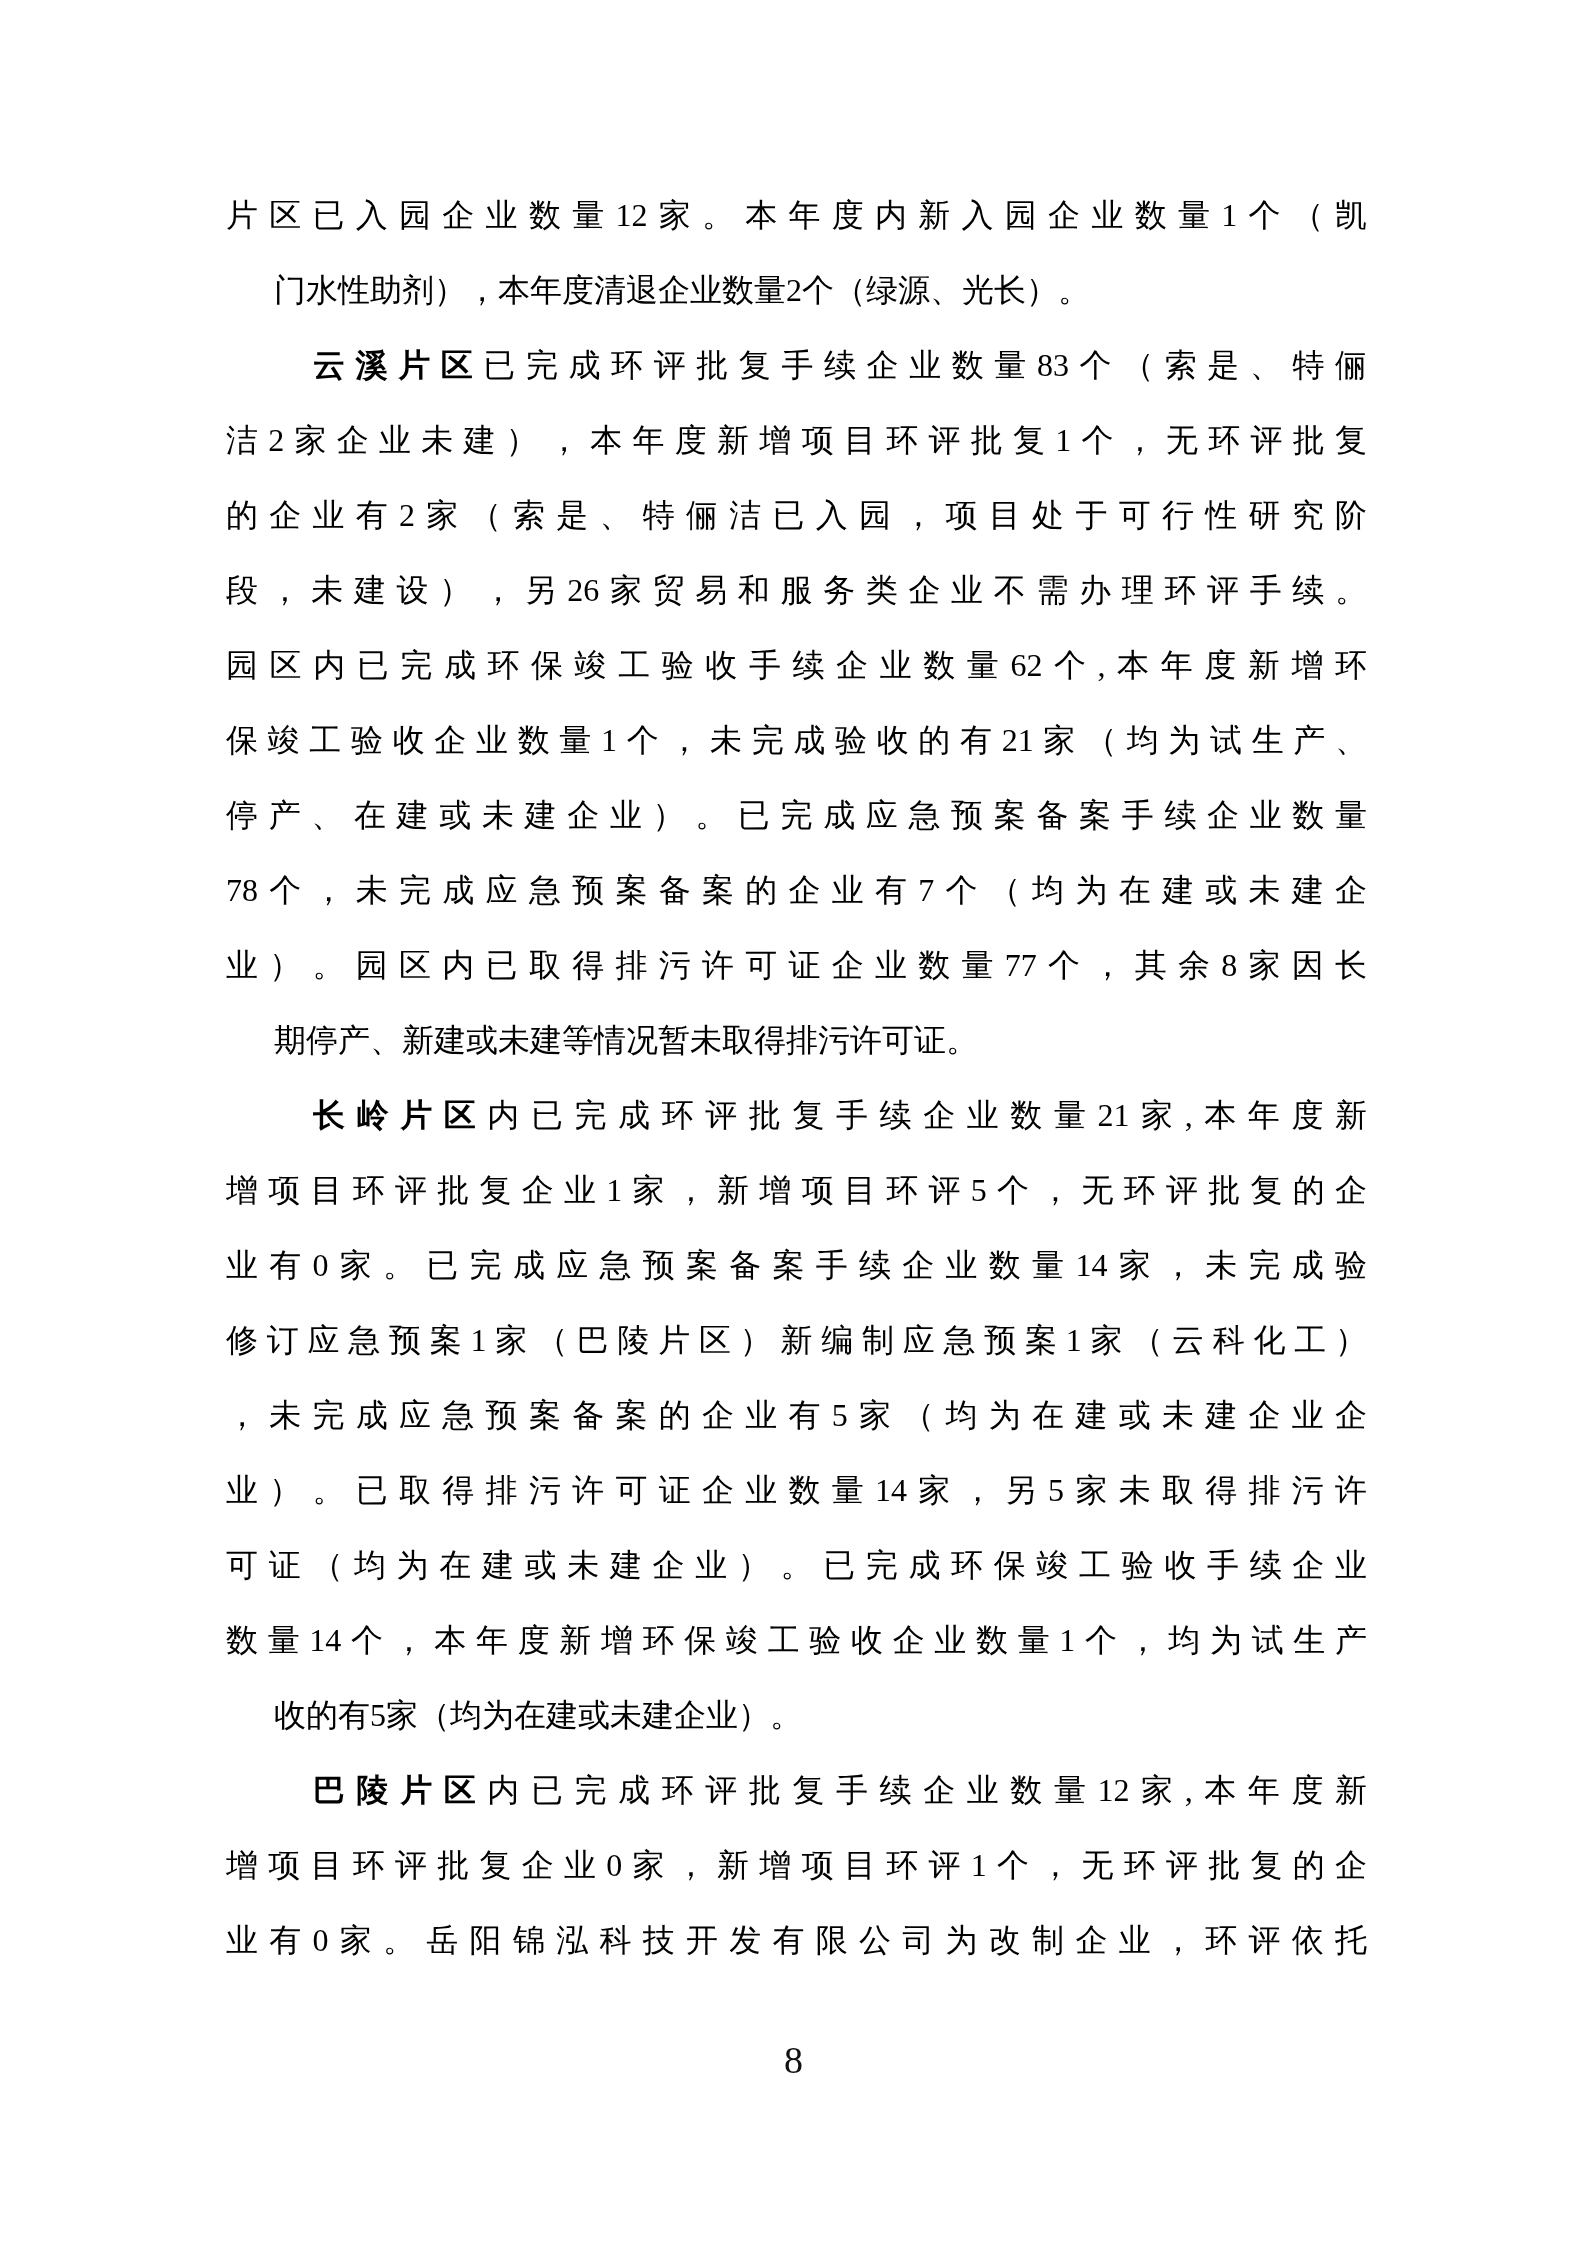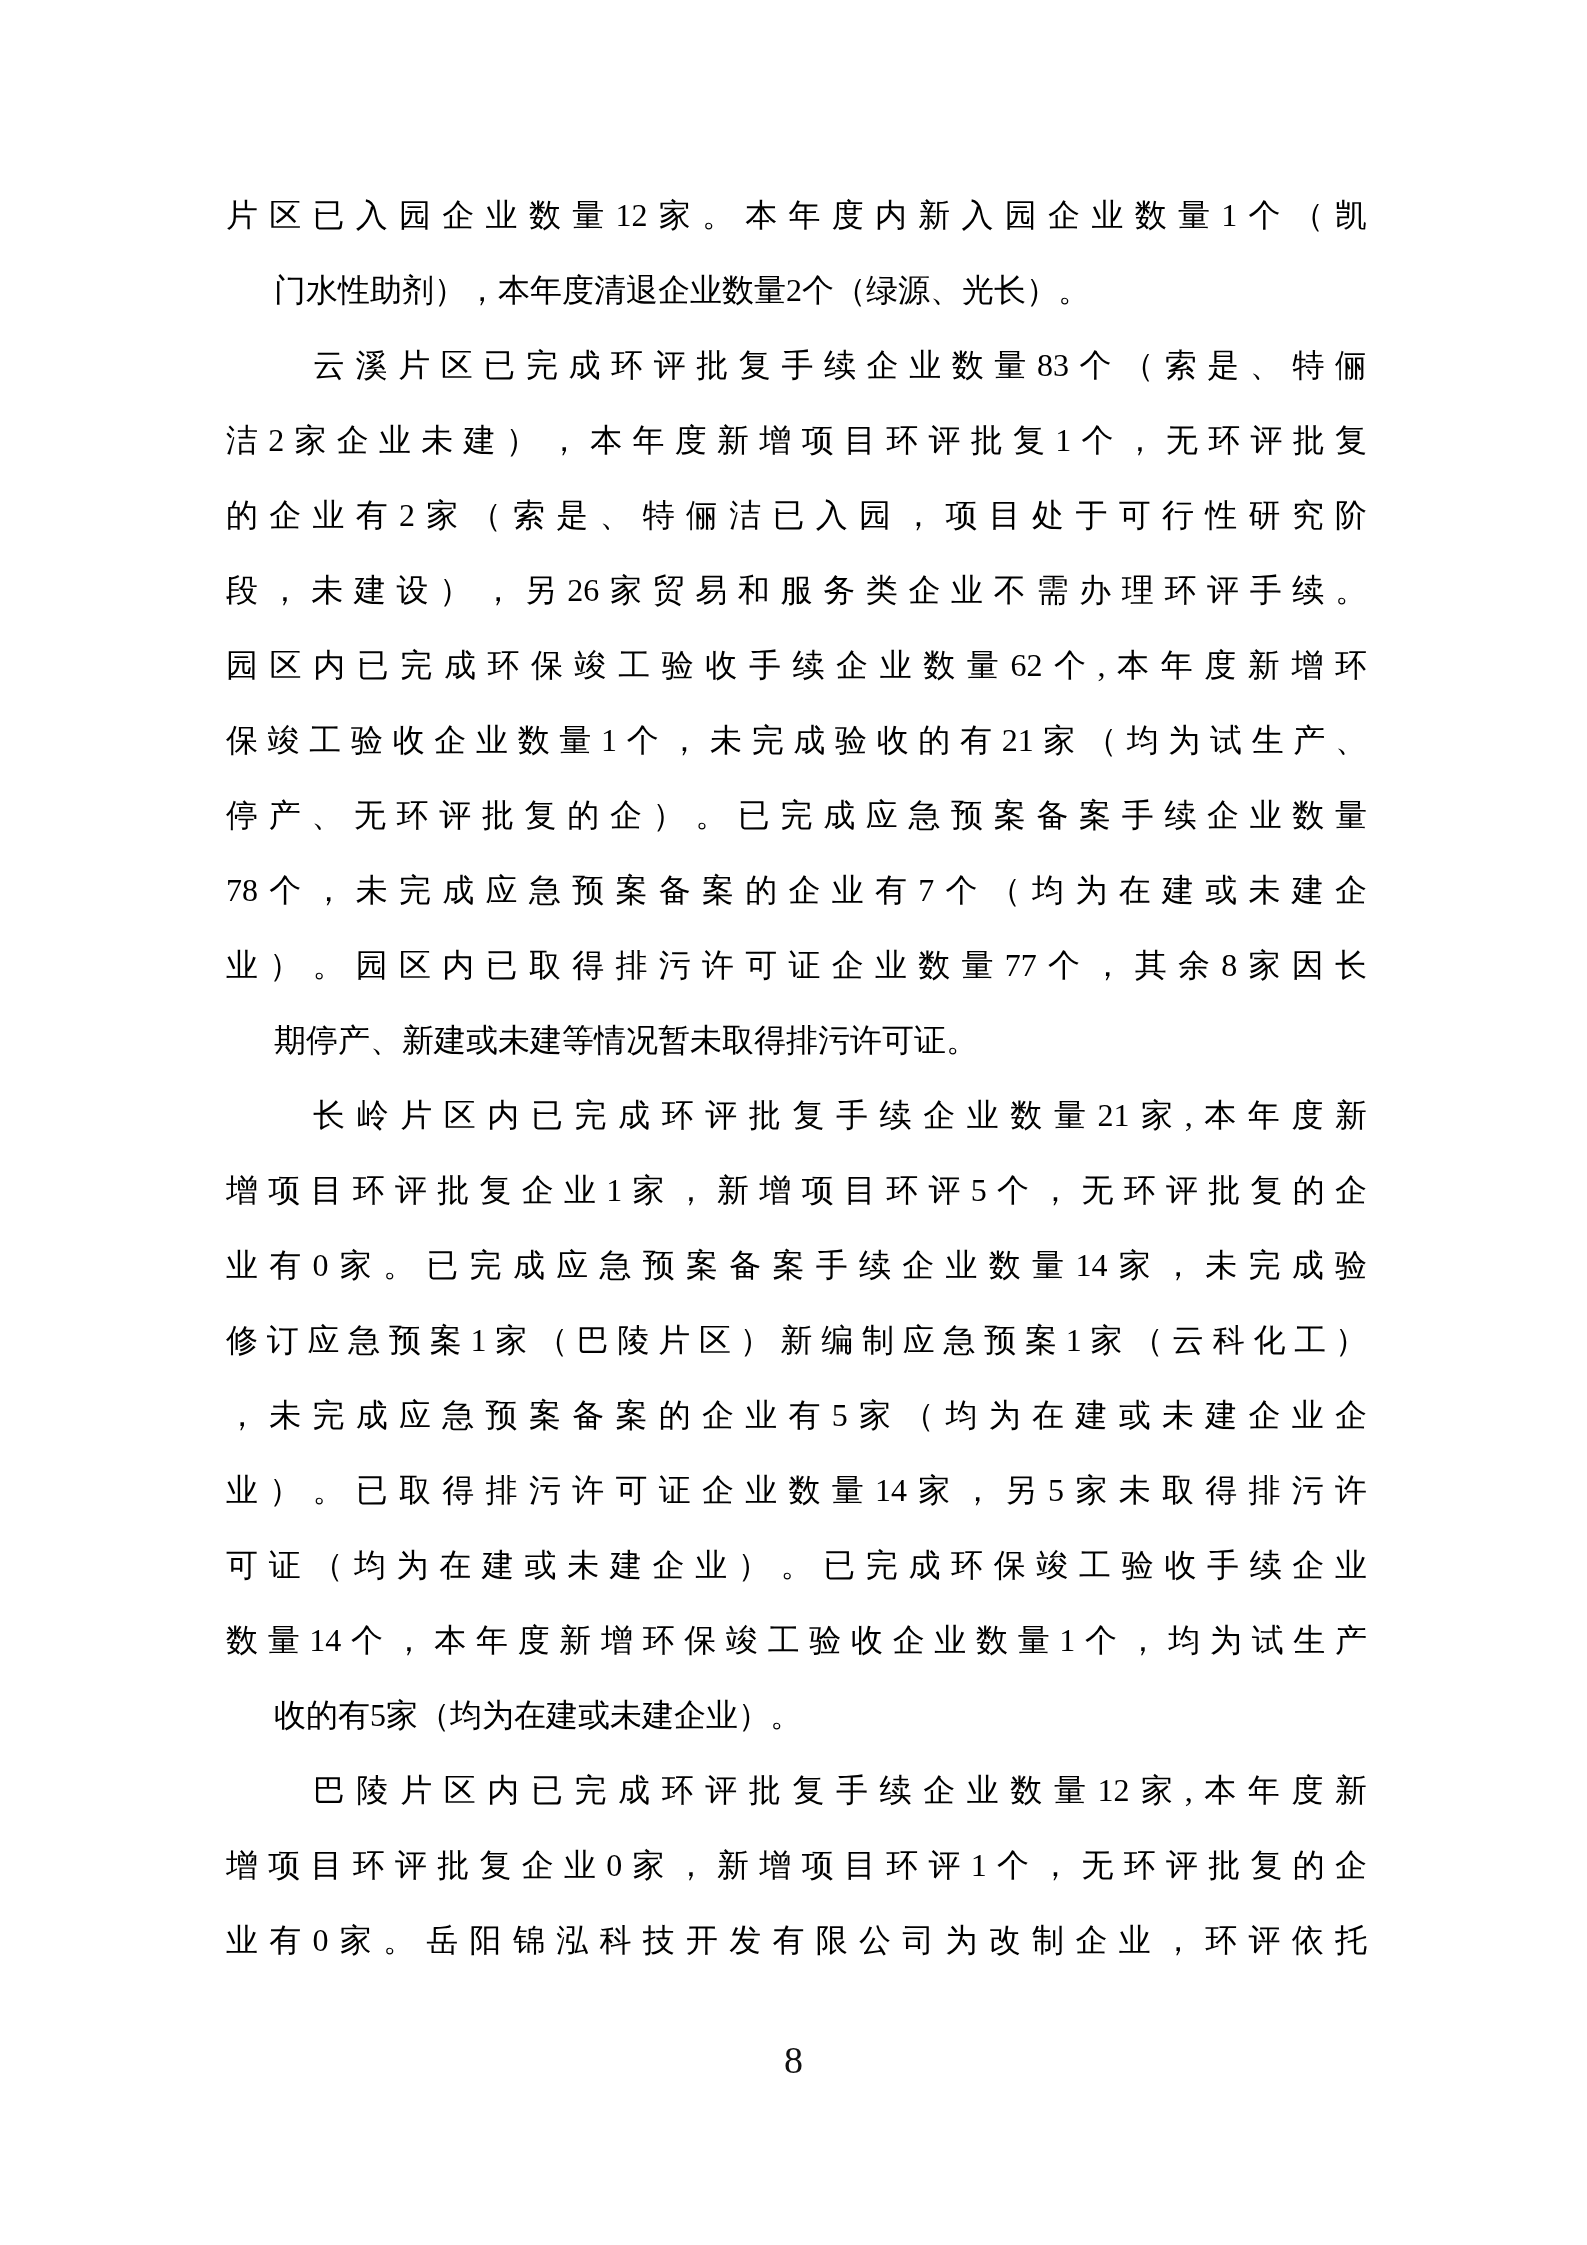--- a/index.html
+++ b/index.html
@@ -32,21 +32,21 @@
     white-space: nowrap;
   }
   .line.end {
     text-align-last: left;
     margin-left: 48px;
   }
   .line.indent {
     text-indent: 87px;
   }
   .lead {
-    font-weight: 400;
+    font-weight: 700;
   }
   .page-number {
     position: absolute;
     top: 2030px;
     left: 0;
     width: 1587px;
     height: 60px;
     line-height: 60px;
     text-align: center;
     font-size: 38px;
@@ -58,21 +58,21 @@
 
 <div class="doc-page">
   <div class="line"><span>片区已入园企业数量12家。本年度内新入园企业数量1个（凯</span></div>
   <div class="line end"><span>门水性助剂），本年度清退企业数量2个（绿源、光长）。</span></div>
   <div class="line indent"><b class="lead">云溪片区</b><span>已完成环评批复手续企业数量83个（索是、特俪</span></div>
   <div class="line"><span>洁2家企业未建），本年度新增项目环评批复1个，无环评批复</span></div>
   <div class="line"><span>的企业有2家（索是、特俪洁已入园，项目处于可行性研究阶</span></div>
   <div class="line"><span>段，未建设），另26家贸易和服务类企业不需办理环评手续。</span></div>
   <div class="line"><span>园区内已完成环保竣工验收手续企业数量62个,本年度新增环</span></div>
   <div class="line"><span>保竣工验收企业数量1个，未完成验收的有21家（均为试生产、</span></div>
-  <div class="line"><span>停产、无环评批复的企）。已完成应急预案备案手续企业数量</span></div>
+  <div class="line"><span>停产、在建或未建企业）。已完成应急预案备案手续企业数量</span></div>
   <div class="line"><span>78个，未完成应急预案备案的企业有7个（均为在建或未建企</span></div>
   <div class="line"><span>业）。园区内已取得排污许可证企业数量77个，其余8家因长</span></div>
   <div class="line end"><span>期停产、新建或未建等情况暂未取得排污许可证。</span></div>
   <div class="line indent"><b class="lead">长岭片区</b><span>内已完成环评批复手续企业数量21家,本年度新</span></div>
   <div class="line"><span>增项目环评批复企业1家，新增项目环评5个，无环评批复的企</span></div>
   <div class="line"><span>业有0家。已完成应急预案备案手续企业数量14家，未完成验</span></div>
   <div class="line"><span>修订应急预案1家（巴陵片区）新编制应急预案1家（云科化工）</span></div>
   <div class="line"><span>，未完成应急预案备案的企业有5家（均为在建或未建企业企</span></div>
   <div class="line"><span>业）。已取得排污许可证企业数量14家，另5家未取得排污许</span></div>
   <div class="line"><span>可证（均为在建或未建企业）。已完成环保竣工验收手续企业</span></div>

